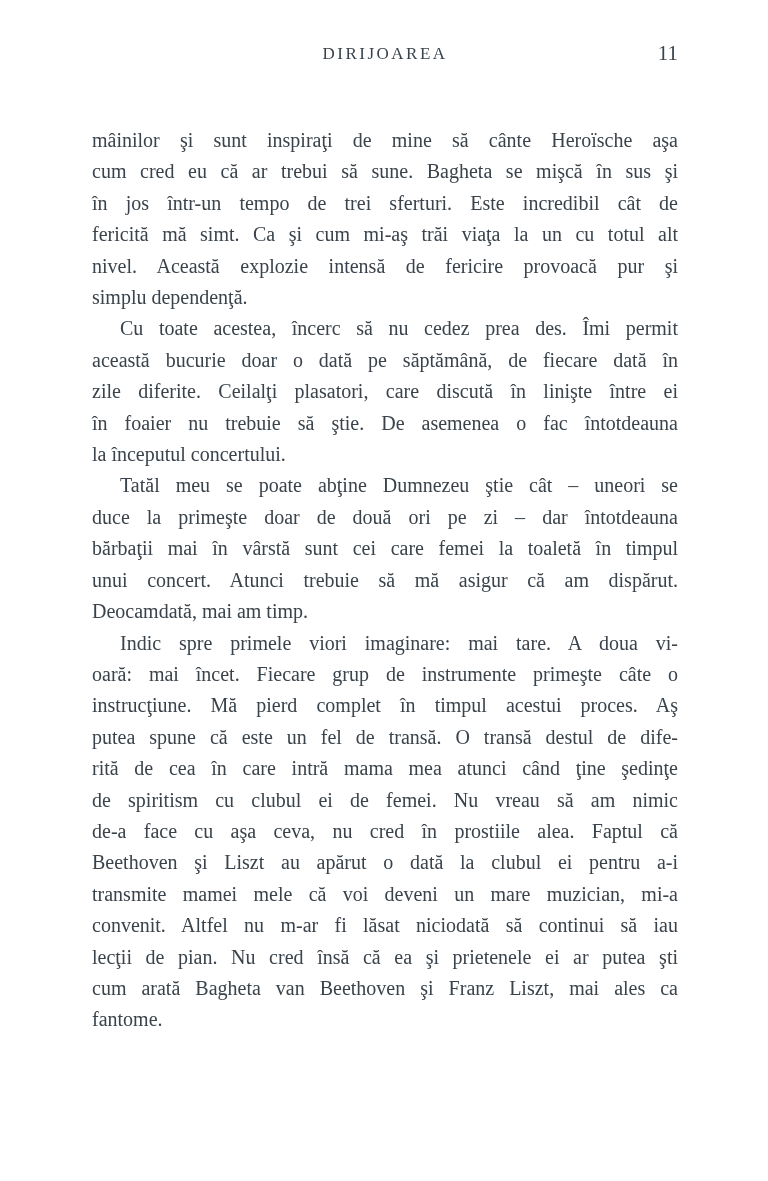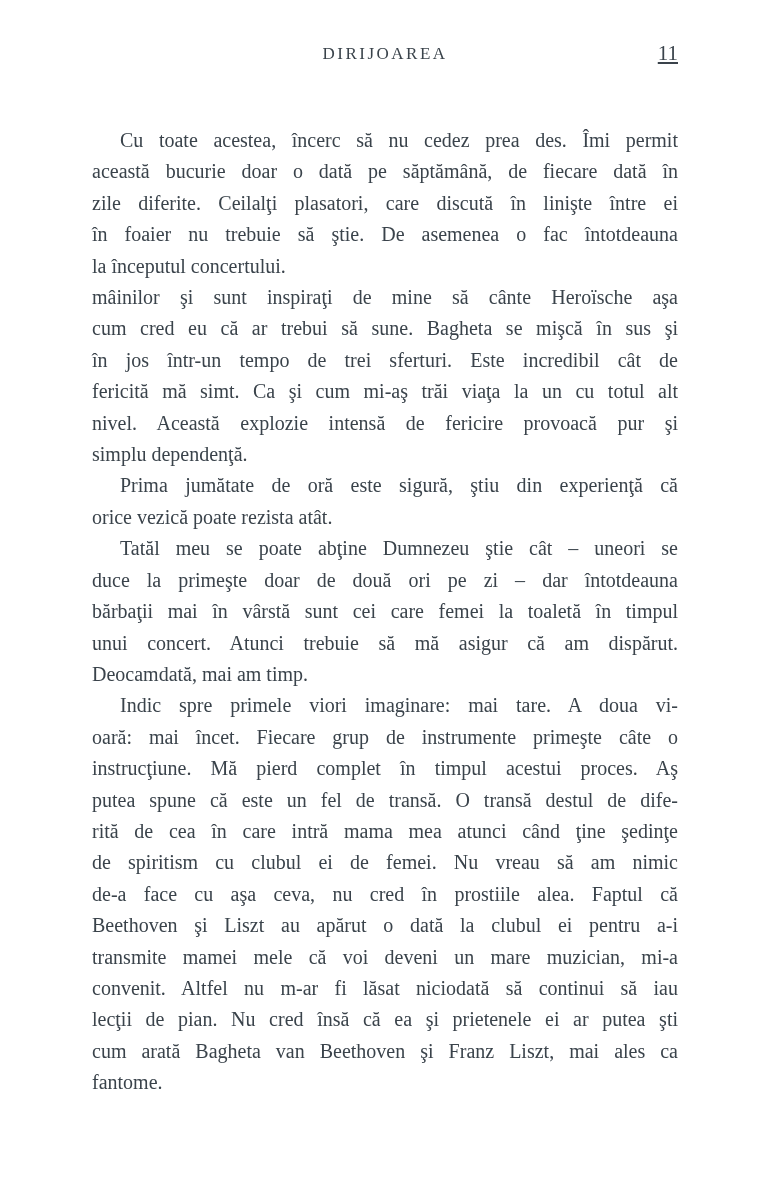--- a/index.html
+++ b/index.html
@@ -28,21 +28,20 @@
     letter-spacing: 2.5px;
     text-indent: 2.5px; 
   }
   .page-number {
     position: absolute;
     right: 0;
     top: -3px;
     font-size: 21px;
     letter-spacing: 0;
     color: #3a434b;
-    text-decoration: underline;
   }
   .body-text {
     position: absolute;
     left: 92px;
     top: 125px;
     width: 586px;
     font-size: 20px;
     line-height: 31.4px;
     color: #3a434b;
   }
@@ -64,37 +63,33 @@
 </head>
 <body>
 
 <div class="page" style="background: rgb(255, 255, 255); color: rgb(58, 67, 75);">
   <div class="running-head">
     <span class="head-title">DIRIJOAREA</span>
     <span class="page-number">11</span>
   </div>
   <div class="body-text" id="body-text">
       <div class="paragraph">
-        <div class="line indent">Cu toate acestea, încerc să nu cedez prea des. Îmi permit</div>
-        <div class="line">această bucurie doar o dată pe săptămână, de fiecare dată în</div>
-        <div class="line">zile diferite. Ceilalţi plasatori, care discută în linişte între ei</div>
-        <div class="line">în foaier nu trebuie să ştie. De asemenea o fac întotdeauna</div>
-        <div class="line last">la începutul concertului.</div>
-      </div>
-      <div class="paragraph">
         <div class="line">mâinilor şi sunt inspiraţi de mine să cânte Heroïsche aşa</div>
         <div class="line">cum cred eu că ar trebui să sune. Bagheta se mişcă în sus şi</div>
         <div class="line">în jos într-un tempo de trei sferturi. Este incredibil cât de</div>
         <div class="line">fericită mă simt. Ca şi cum mi-aş trăi viaţa la un cu totul alt</div>
         <div class="line">nivel. Această explozie intensă de fericire provoacă pur şi</div>
         <div class="line last">simplu dependenţă.</div>
       </div>
       <div class="paragraph">
-        <div class="line indent">Prima jumătate de oră este sigură, ştiu din experienţă că</div>
-        <div class="line last">orice vezică poate rezista atât.</div>
+        <div class="line indent">Cu toate acestea, încerc să nu cedez prea des. Îmi permit</div>
+        <div class="line">această bucurie doar o dată pe săptămână, de fiecare dată în</div>
+        <div class="line">zile diferite. Ceilalţi plasatori, care discută în linişte între ei</div>
+        <div class="line">în foaier nu trebuie să ştie. De asemenea o fac întotdeauna</div>
+        <div class="line last">la începutul concertului.</div>
       </div>
       <div class="paragraph">
         <div class="line indent">Tatăl meu se poate abţine Dumnezeu ştie cât – uneori se</div>
         <div class="line">duce la primeşte doar de două ori pe zi – dar întotdeauna</div>
         <div class="line">bărbaţii mai în vârstă sunt cei care femei la toaletă în timpul</div>
         <div class="line">unui concert. Atunci trebuie să mă asigur că am dispărut.</div>
         <div class="line last">Deocamdată, mai am timp.</div>
       </div>
       <div class="paragraph">
         <div class="line indent">Indic spre primele viori imaginare: mai tare. A doua vi-</div>

